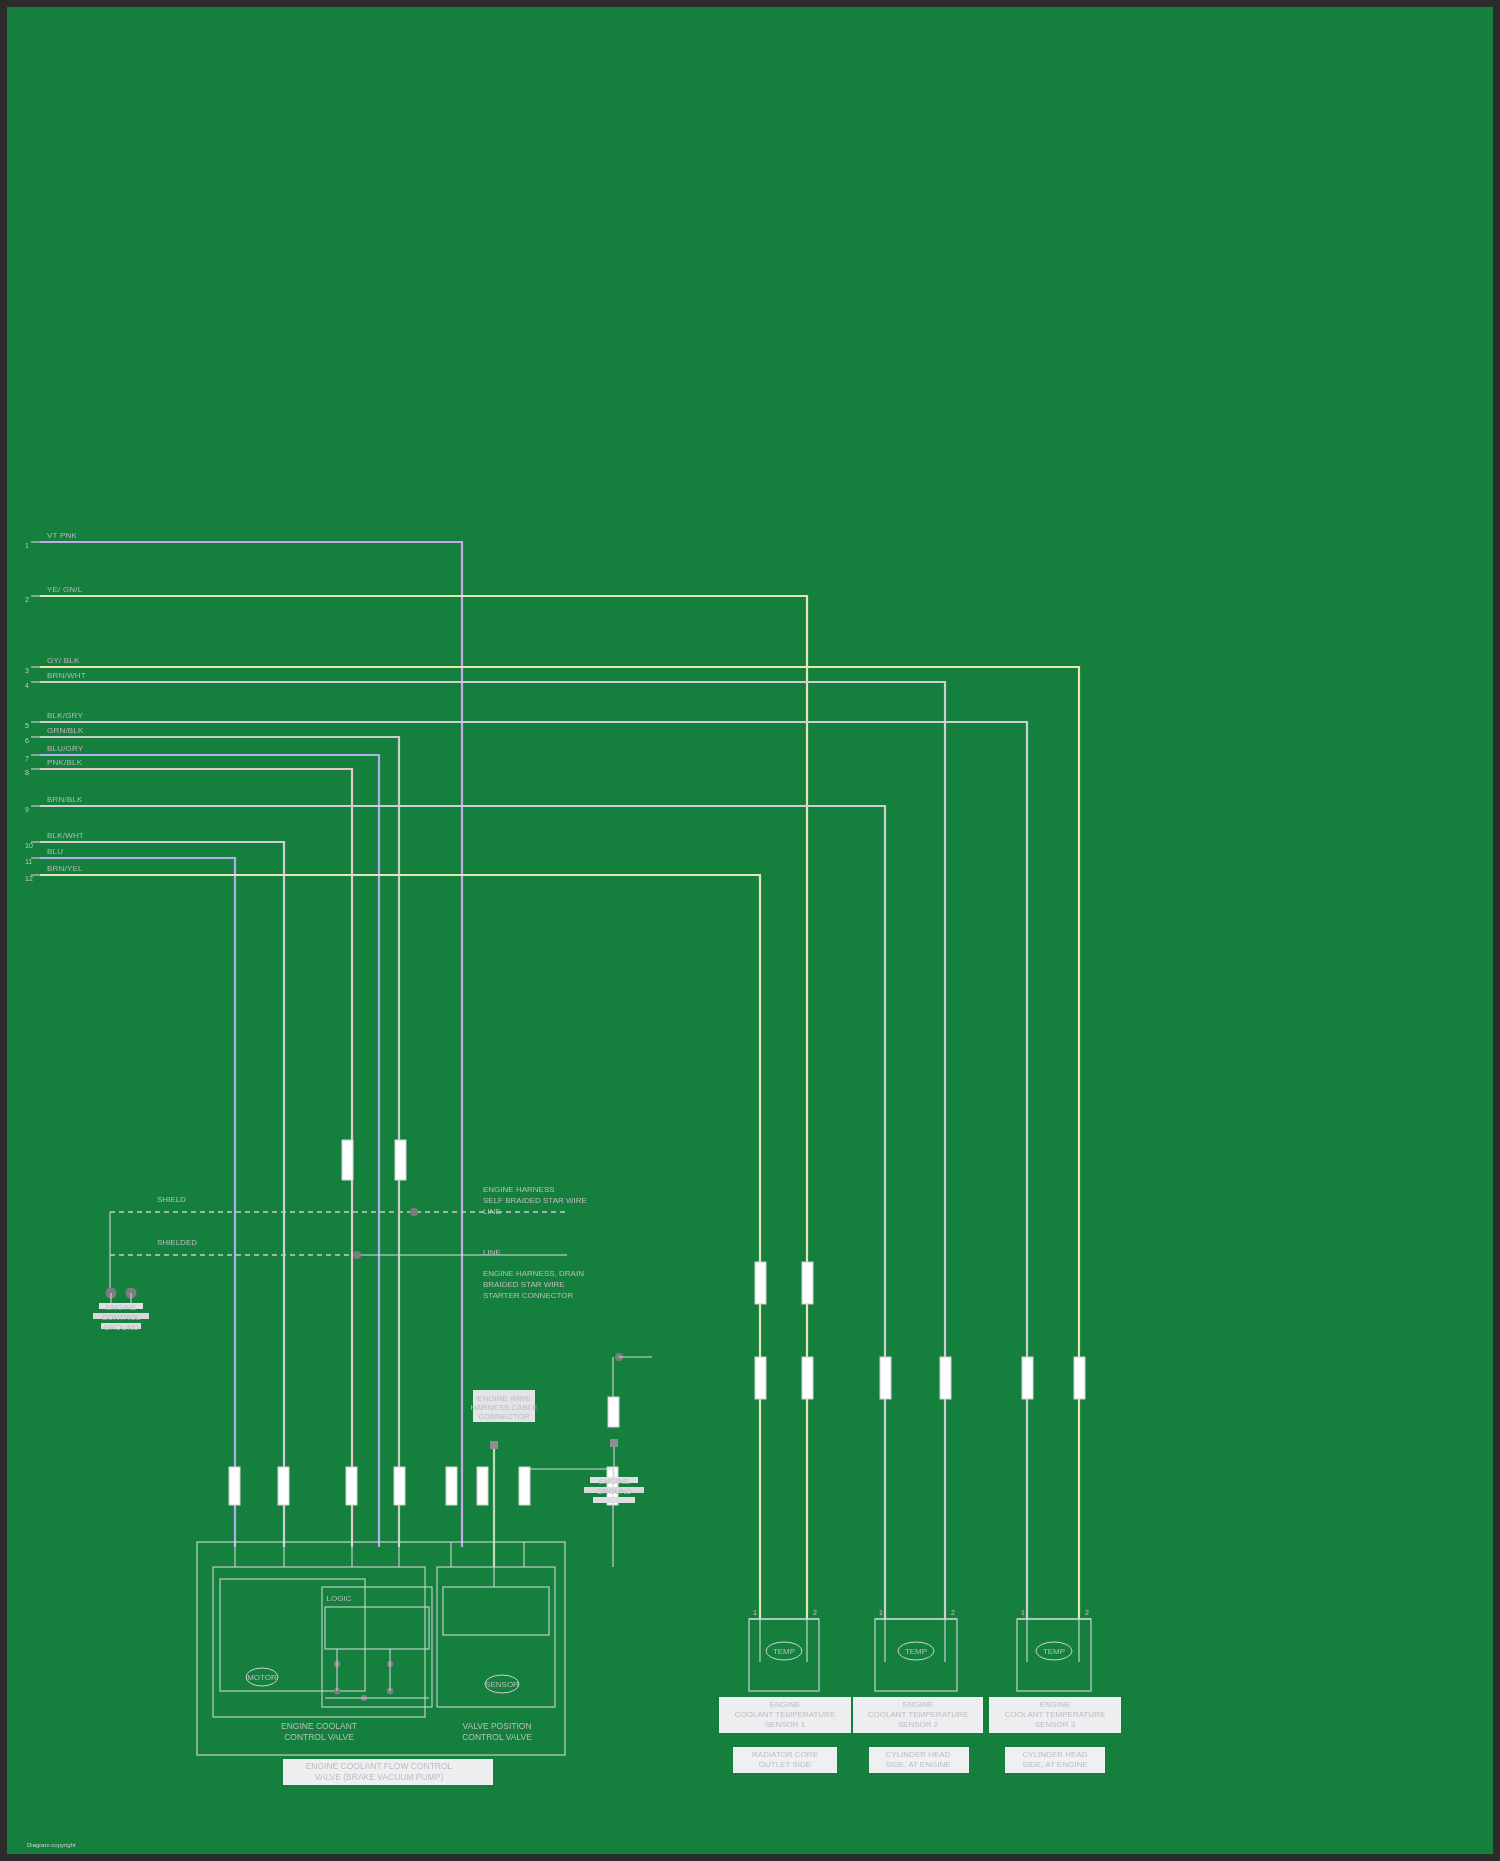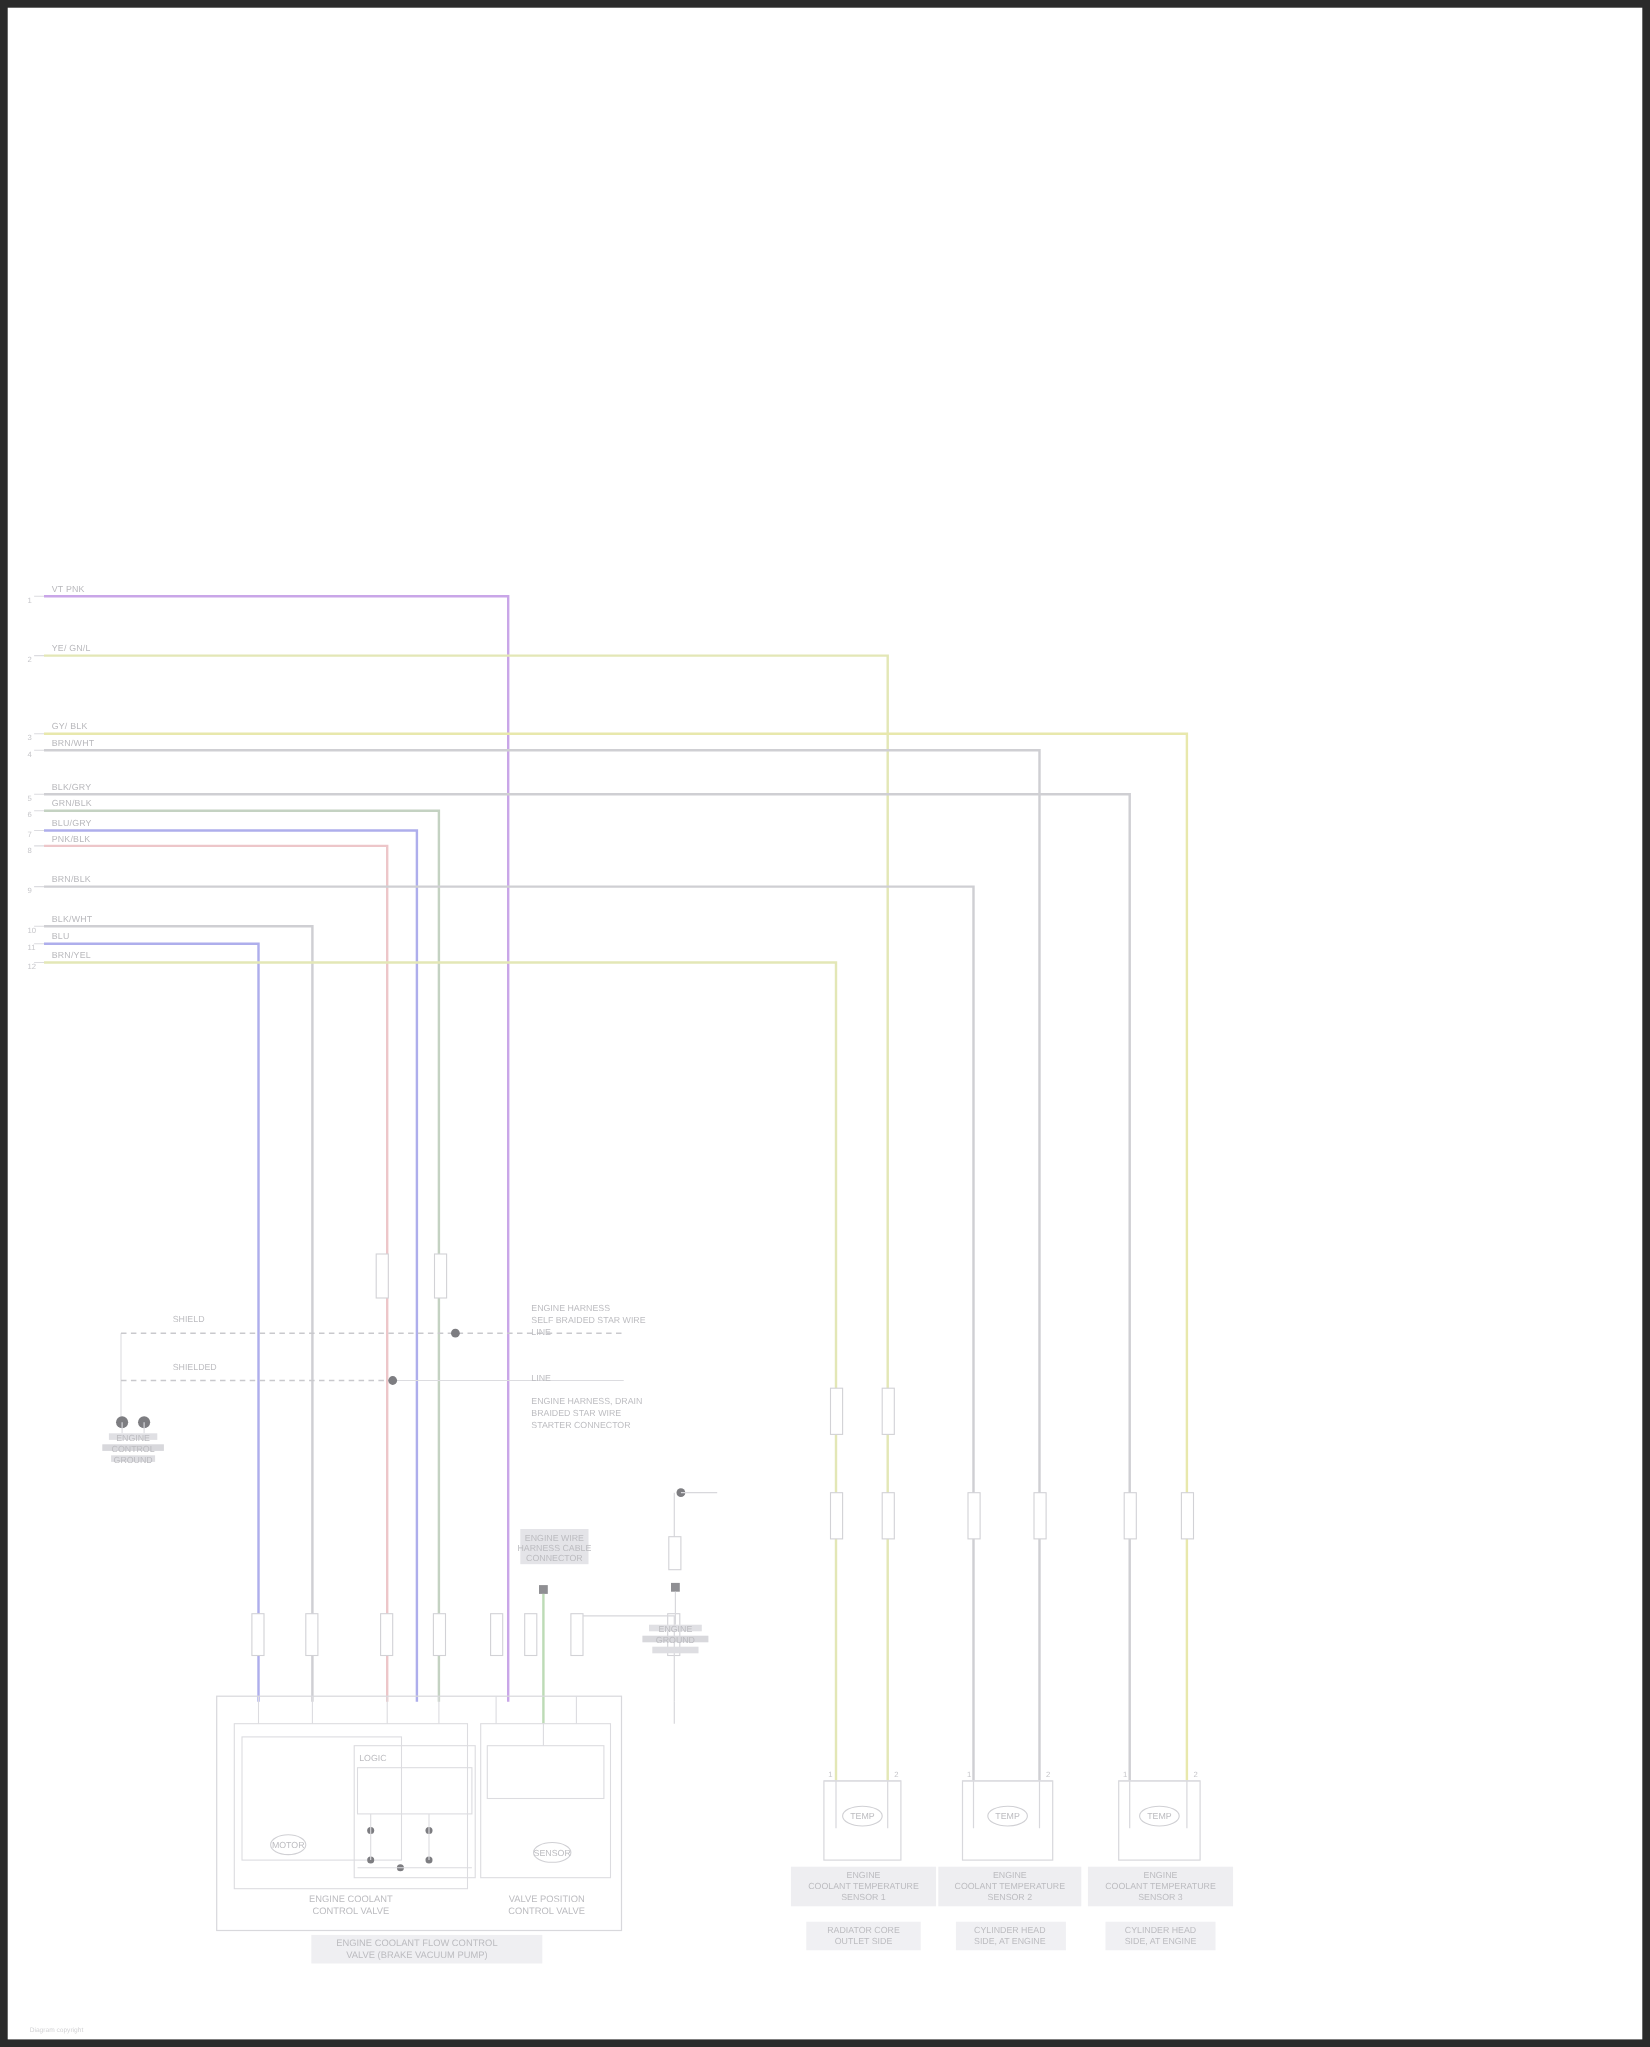--- a/index.html
+++ b/index.html
@@ -1,20 +1,20 @@
 <!DOCTYPE html>
 <html><head>
 <meta charset="utf-8">
 <style>
   html,body{margin:0;padding:0;background:#9a9a9a;}
   body{font-family:"Liberation Sans", sans-serif;}
   .page{
     position:relative;
     width:1500px;height:1861px;
-    background:#ffffff;
+    background:#15803d;
     margin:0 auto;
     box-sizing:border-box;
     border:7px solid #2b2b2b;
     overflow:hidden;
   }
   .canvas{position:absolute;left:0;top:0;width:1486px;height:1847px;}
   svg{display:block;width:100%;height:100%;}
 
   
   .wirelbl{

